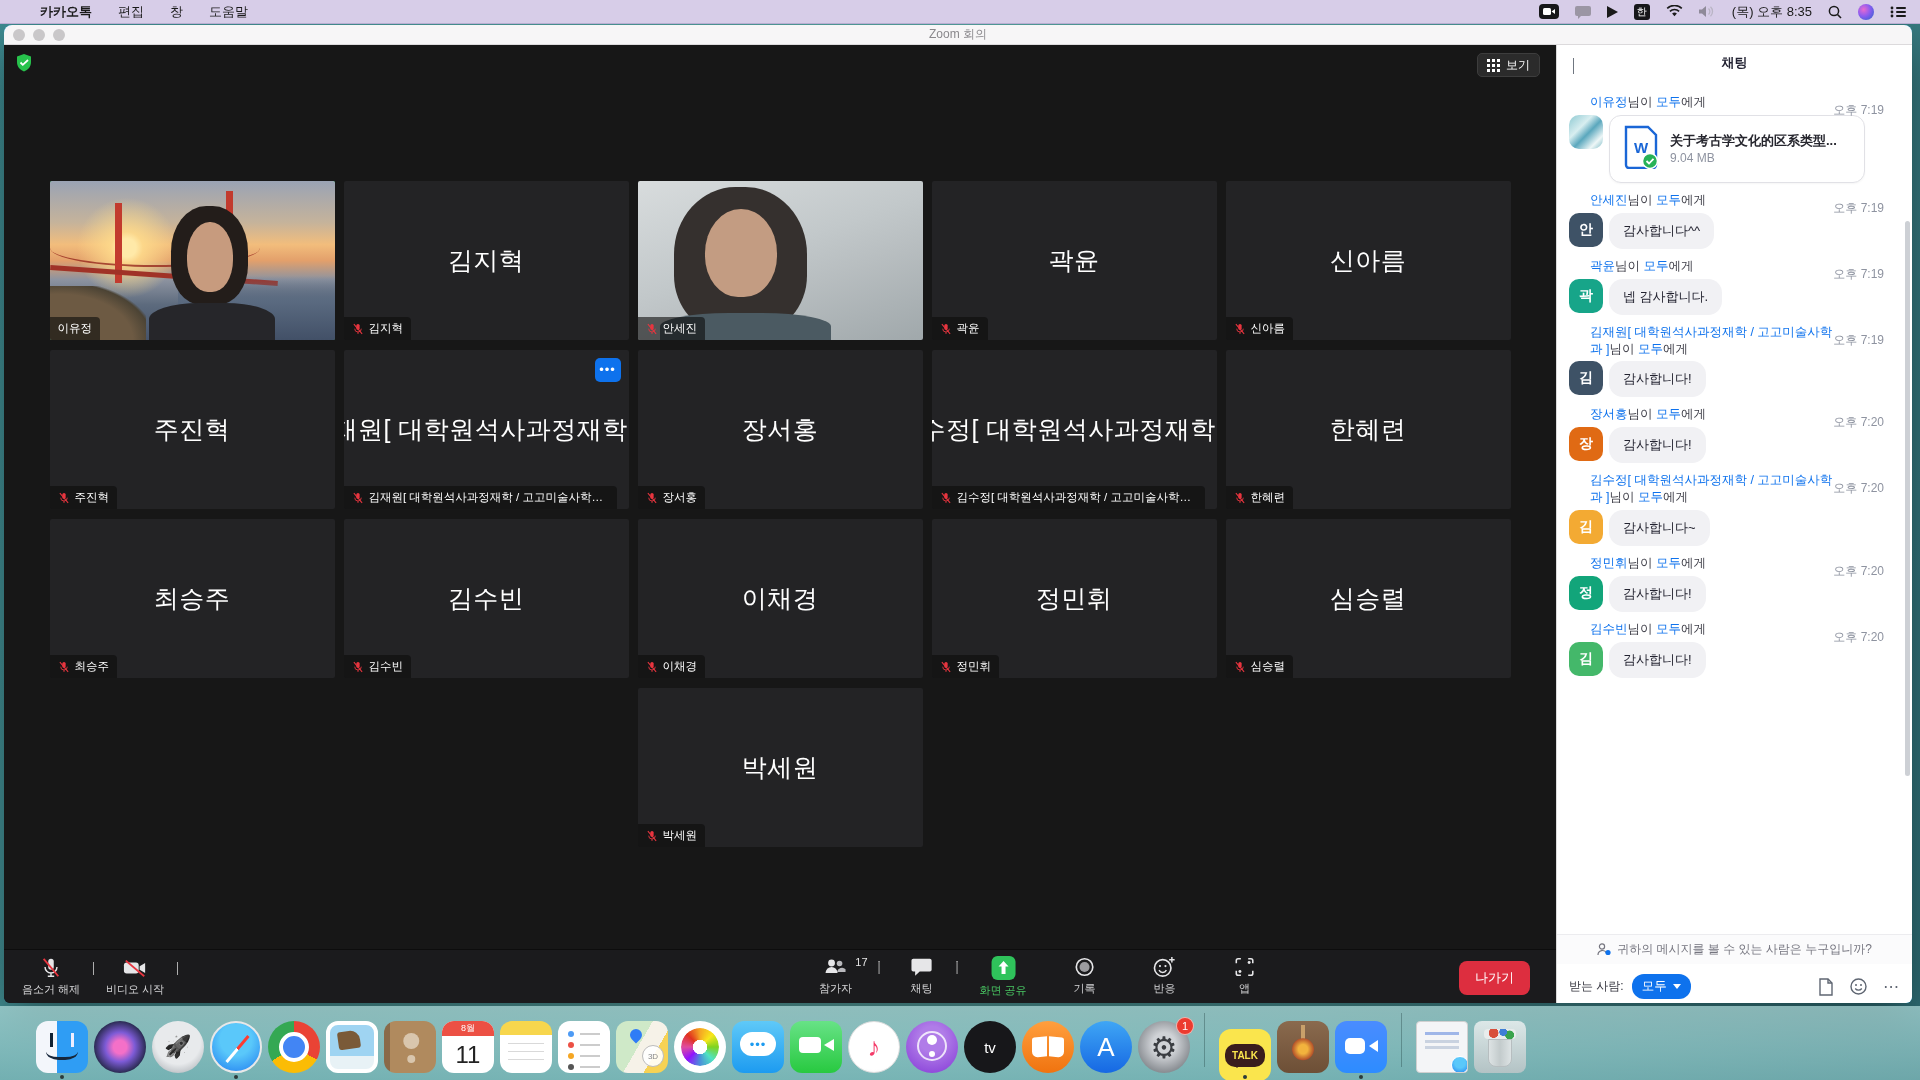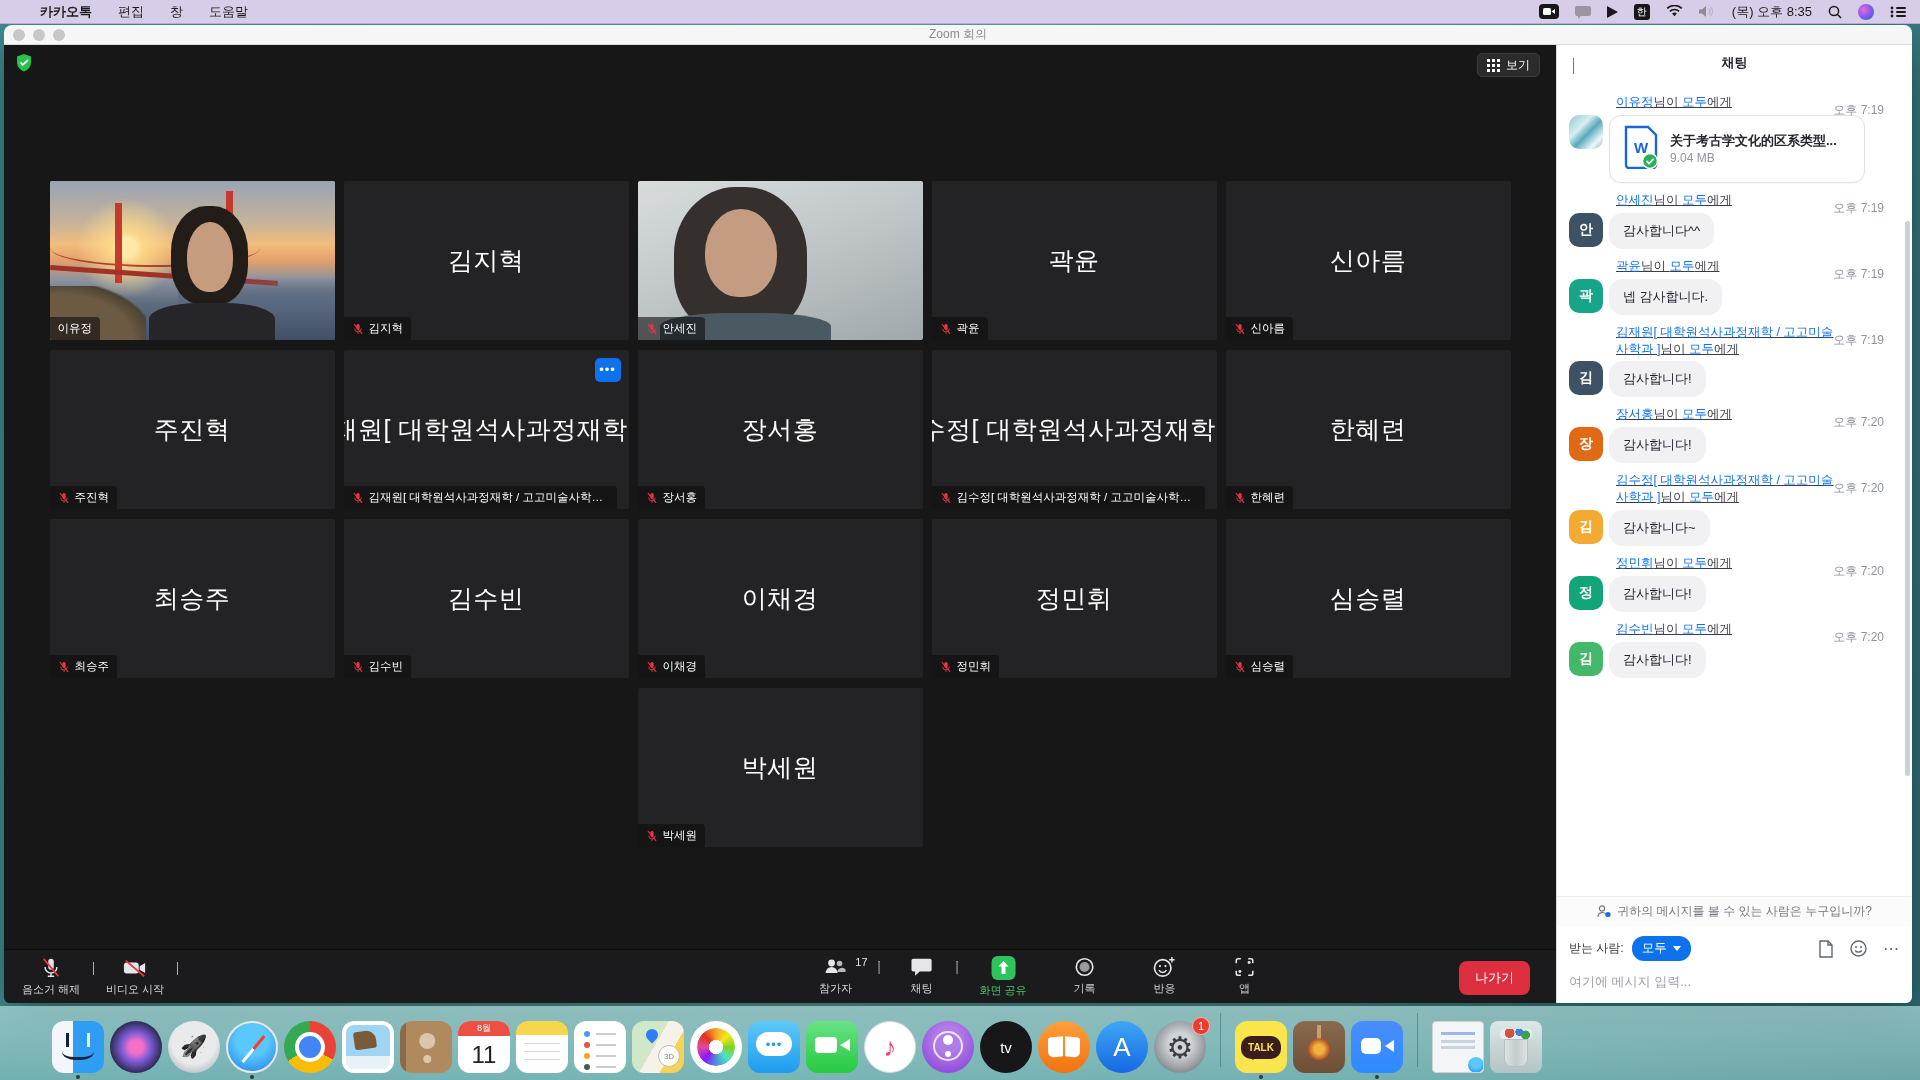--- a/index.html
+++ b/index.html
@@ -101,21 +101,21 @@
   .leave-btn { position:absolute; right:26px; top:11px; background:#dd2e3f; color:#fff; border:none;
     border-radius:8px; font-size:13px; padding:8px 16px; cursor:pointer; }
 
   
   .chat-panel { width:356px; background:#fff; display:flex; flex-direction:column; border-left:1px solid #dadada; }
   .chat-header { height:36px; display:flex; align-items:center; justify-content:center; position:relative;
     font-size:13px; font-weight:bold; color:#232333; flex:0 0 auto; }
   .chat-collapse { position:absolute; left:16px; top:14px; cursor:pointer; }
   .messages { flex:1; overflow:hidden; padding:6px 0 0; position:relative; }
   .msg { position:relative; padding:7px 14px 2px 12px; }
-  .msg-head { margin-left:47px; padding-right:62px; font-size:12.5px; color:#3c3c46; line-height:1.35; position:relative;text-decoration:underline; }
+  .msg-head { margin-left:21px; padding-right:62px; font-size:12.5px; color:#3c3c46; line-height:1.35; position:relative; }
   .msg-head .blue { color:#0e72ed; }
   .msg-time { position:absolute; right:14px; top:8px; font-size:12px; color:#9а9; color:#8e93a0; }
   .msg-body { display:flex; align-items:flex-start; gap:6px; margin-top:4px; }
   .avatar { width:34px; height:34px; border-radius:10px; flex:0 0 auto; display:flex; align-items:center;
     justify-content:center; color:#fff; font-size:14px; font-weight:bold; }
   .avatar.photo { background:linear-gradient(135deg,#8ec9d2 0%,#d8eef0 35%,#5aa7bd 55%,#eef7f7 80%,#79b8c4 100%); }
   .bubble { background:#f1f1f4; border-radius:14px; padding:9px 14px; font-size:13px; color:#232330; max-width:240px; }
   .attach-card { background:#fff; border:1px solid #e1e1e6; border-radius:12px; padding:9px 12px;
     display:flex; align-items:center; gap:10px; width:256px; box-shadow:0 1px 2px rgba(0,0,0,.04); }
   .attach-info { min-width:0; }
@@ -131,21 +131,21 @@
   .to-label { font-size:12px; color:#33333d; }
   .to-pill { background:#0e72ed; color:#fff; border:none; border-radius:12px; font-size:12.5px;
     padding:4px 10px; display:flex; align-items:center; gap:6px; cursor:pointer; }
   .pill-caret { width:0; height:0; border-left:4px solid transparent; border-right:4px solid transparent; border-top:5px solid #fff; }
   .compose-icons { margin-left:auto; display:flex; align-items:center; gap:16px; color:#5f6672; }
   .compose-input { padding:8px 12px 12px; font-size:13px; color:#9ba0ab; }
 
   
   .dock-strip { position:absolute; left:0; bottom:0; width:1920px; height:74px;
     background:linear-gradient(180deg, rgba(170,215,214,.75), rgba(130,185,186,.75)); z-index:40;
-    display:flex; align-items:center; padding:0 0 0 52px; }
+    display:flex; align-items:center; padding:0 0 0 36px; }
   .dock { display:flex; align-items:flex-end; gap:6px; height:100%; padding-bottom:7px; }
   .dock-item { position:relative; width:52px; height:52px; flex:0 0 auto; }
   .dock-sep { width:1px; height:54px; background:rgba(30,60,60,.35); margin:0 8px; align-self:center; }
   .run-dot { position:absolute; left:50%; transform:translateX(-50%); bottom:-6px; width:4px; height:4px; border-radius:50%; background:#2b3a3a; }
   .badge { position:absolute; top:-4px; right:-4px; min-width:18px; height:18px; border-radius:9px; background:#ec3b2f;
     color:#fff; font-size:11px; display:flex; align-items:center; justify-content:center; padding:0 4px; border:1px solid rgba(255,255,255,.6); }
   .di { width:52px; height:52px; border-radius:12px; position:relative; overflow:hidden; }
   .di-circle { border-radius:50%; }
   .di-finder { background:linear-gradient(90deg,#f3f6fb 0 40%,#2f9df4 40%); }
   .di-finder:before { content:""; position:absolute; left:14px; right:14px; top:12px; height:14px;
@@ -204,21 +204,21 @@
     border-radius:50%; background:#fff; box-shadow:0 14px 0 -2px #fff; }
   .di-podcasts:before { content:""; position:absolute; left:50%; top:10px; transform:translateX(-50%); width:26px; height:26px;
     border-radius:50%; border:2px solid rgba(255,255,255,.8); }
   .di-appletv { background:#17171a; color:#fff; display:flex; align-items:center; justify-content:center; font-size:15px; }
   .di-books { background:linear-gradient(180deg,#ff9f3e,#f0730f); }
   .di-books:after { content:""; position:absolute; left:10px; top:16px; width:15px; height:20px; background:#fff; border-radius:2px 0 0 6px; transform:skewY(-6deg); }
   .di-books:before { content:""; position:absolute; right:10px; top:16px; width:15px; height:20px; background:#fff; border-radius:0 2px 6px 0; transform:skewY(6deg); }
   .di-appstore { background:linear-gradient(180deg,#3fa6f5,#1668e3); color:#fff; display:flex; align-items:center; justify-content:center; font-size:26px; }
   .di-settings { background:radial-gradient(circle at 50% 45%, #cfd2d6 0 30%, #8d9196 70%, #6a6e73); color:#3a3d42;
     display:flex; align-items:center; justify-content:center; font-size:30px; }
-  .di-kakaotalk { background:#fae54d; display:flex; align-items:center; justify-content:center; }
+  .di-kakaotalk { background:#fae54d; display:flex; align-items:center; justify-content:center;margin-top:8px; }
   .kakao-bubble { background:#3a1d1d; color:#fae54d; font-size:10px; font-weight:bold; padding:6px 7px; border-radius:10px; position:relative; }
   .kakao-bubble:after { content:""; position:absolute; left:7px; bottom:-6px; border:5px solid transparent; border-top-color:#3a1d1d; }
   .di-garageband { background:linear-gradient(180deg,#8a6a4e,#6d4f36); }
   .di-garageband:after { content:""; position:absolute; left:50%; top:50%; transform:translate(-50%,-40%);
     width:22px; height:22px; border-radius:50%; background:radial-gradient(circle,#f2b33d 0 30%, #b3502a 70%, #57301c); }
   .di-garageband:before { content:""; position:absolute; left:50%; top:4px; width:4px; height:22px; background:#c9a06a; transform:translateX(-50%); }
   .di-zoom { background:linear-gradient(180deg,#4a8cff,#2d8cff); }
   .di-zoom:after { content:""; position:absolute; left:10px; top:17px; width:20px; height:16px; border-radius:5px; background:#fff; }
   .di-zoom:before { content:""; position:absolute; right:9px; top:19px; width:0; height:0;
     border-right:9px solid #fff; border-top:6px solid transparent; border-bottom:6px solid transparent; }
@@ -755,21 +755,20 @@
             </svg>
             <svg width="17" height="17" viewBox="0 0 17 17">
               <circle cx="8.5" cy="8.5" r="7.5" stroke="#5f6672" stroke-width="1.4" fill="none"></circle>
               <circle cx="6" cy="7" r="1" fill="#5f6672"></circle>
                 <circle cx="11" cy="7" r="1" fill="#5f6672"></circle>
               <path d="M5.2 10.5 a4.2 4.2 0 0 0 6.6 0" stroke="#5f6672" stroke-width="1.3" fill="none"></path>
             </svg>
             <span style="font-size:16px;letter-spacing:1px;color:#5f6672;">⋯</span>
           </div>
         </div>
-        <div class="compose-input">여기에 메시지 입력...</div>
       </div>
     </div>
   </div>
 </div>
 
 <div class="dock-strip">
   <div class="dock" id="dock">
       <div class="dock-item">
         <div class="di di-finder"></div>
         <div class="run-dot"></div>

